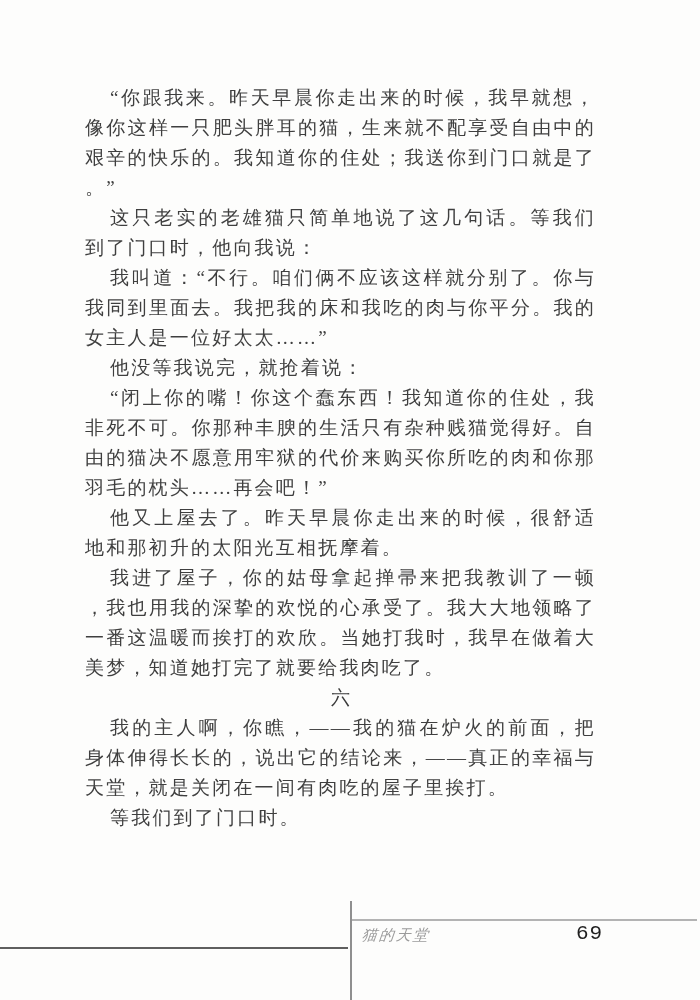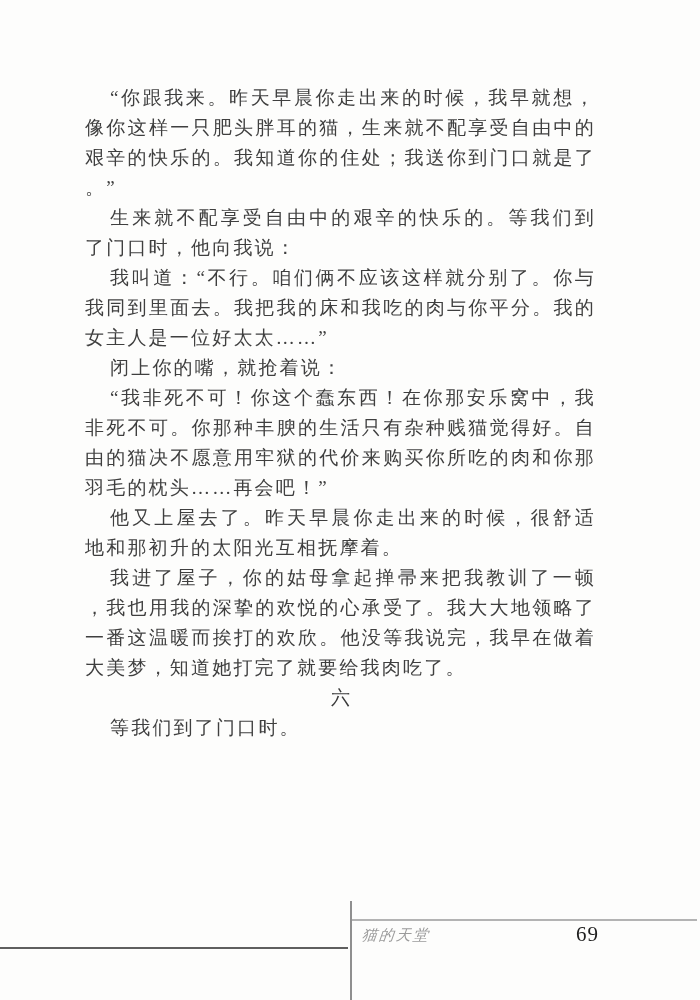--- a/index.html
+++ b/index.html
@@ -81,39 +81,40 @@
     font-family: "Liberation Serif", "DejaVu Serif", serif;
     white-space: nowrap;
   }
   .page-number {
     position: absolute;
     left: 576px;
     top: 922px;
     color: #1f1f1f;
     font-size: 21px;
     letter-spacing: 1px;
-    font-family: Liberation Serif, serif;
+    font-family: Liberation Mono, monospace;
   }
 </style>
 </head>
 <body>
 
 <div class="page">
 
   <div class="body-text">
     <p>“你跟我来。昨天早晨你走出来的时候，我早就想，像你这样一只肥头胖耳的猫，生来就不配享受自由中的艰辛的快乐的。我知道你的住处；我送你到门口就是了。”</p>
-    <p>生来就不配享受自由中的艰辛的快乐的。等我们到了门口时，他向我说：</p>
+    <p>这只老实的老雄猫只简单地说了这几句话。等我们到了门口时，他向我说：</p>
     <p>我叫道：“不行。咱们俩不应该这样就分别了。你与我同到里面去。我把我的床和我吃的肉与你平分。我的女主人是一位好太太……”</p>
-    <p>闭上你的嘴，就抢着说：</p>
-    <p>“我非死不可！你这个蠢东西！在你那安乐窝中，我非死不可。你那种丰腴的生活只有杂种贱猫觉得好。自由的猫决不愿意用牢狱的代价来购买你所吃的肉和你那羽毛的枕头……再会吧！”</p>
+    <p>他没等我说完，就抢着说：</p>
+    <p>“闭上你的嘴！你这个蠢东西！我知道你的住处，我非死不可。你那种丰腴的生活只有杂种贱猫觉得好。自由的猫决不愿意用牢狱的代价来购买你所吃的肉和你那羽毛的枕头……再会吧！”</p>
     <p>他又上屋去了。昨天早晨你走出来的时候，很舒适地和那初升的太阳光互相抚摩着。</p>
-    <p>我进了屋子，你的姑母拿起掸帚来把我教训了一顿，我也用我的深挚的欢悦的心承受了。我大大地领略了一番这温暖而挨打的欢欣。他没等我说完，我早在做着大美梦，知道她打完了就要给我肉吃了。</p>
+    <p>我进了屋子，你的姑母拿起掸帚来把我教训了一顿，我也用我的深挚的欢悦的心承受了。我大大地领略了一番这温暖而挨打的欢欣。当她打我时，我早在做着大美梦，知道她打完了就要给我肉吃了。</p>
 
     <p class="section-marker">六</p>
 
+    <p>我的主人啊，你瞧，——我的猫在炉火的前面，把身体伸得长长的，说出它的结论来，——真正的幸福与天堂，就是关闭在一间有肉吃的屋子里挨打。</p>
     <p>等我们到了门口时。</p>
   </div>
 
   <div class="rule-left"></div>
   <div class="rule-vertical"></div>
   <div class="rule-right"></div>
 
   <div class="footer-title">猫的天堂</div>
   <div class="page-number">69</div>
 

